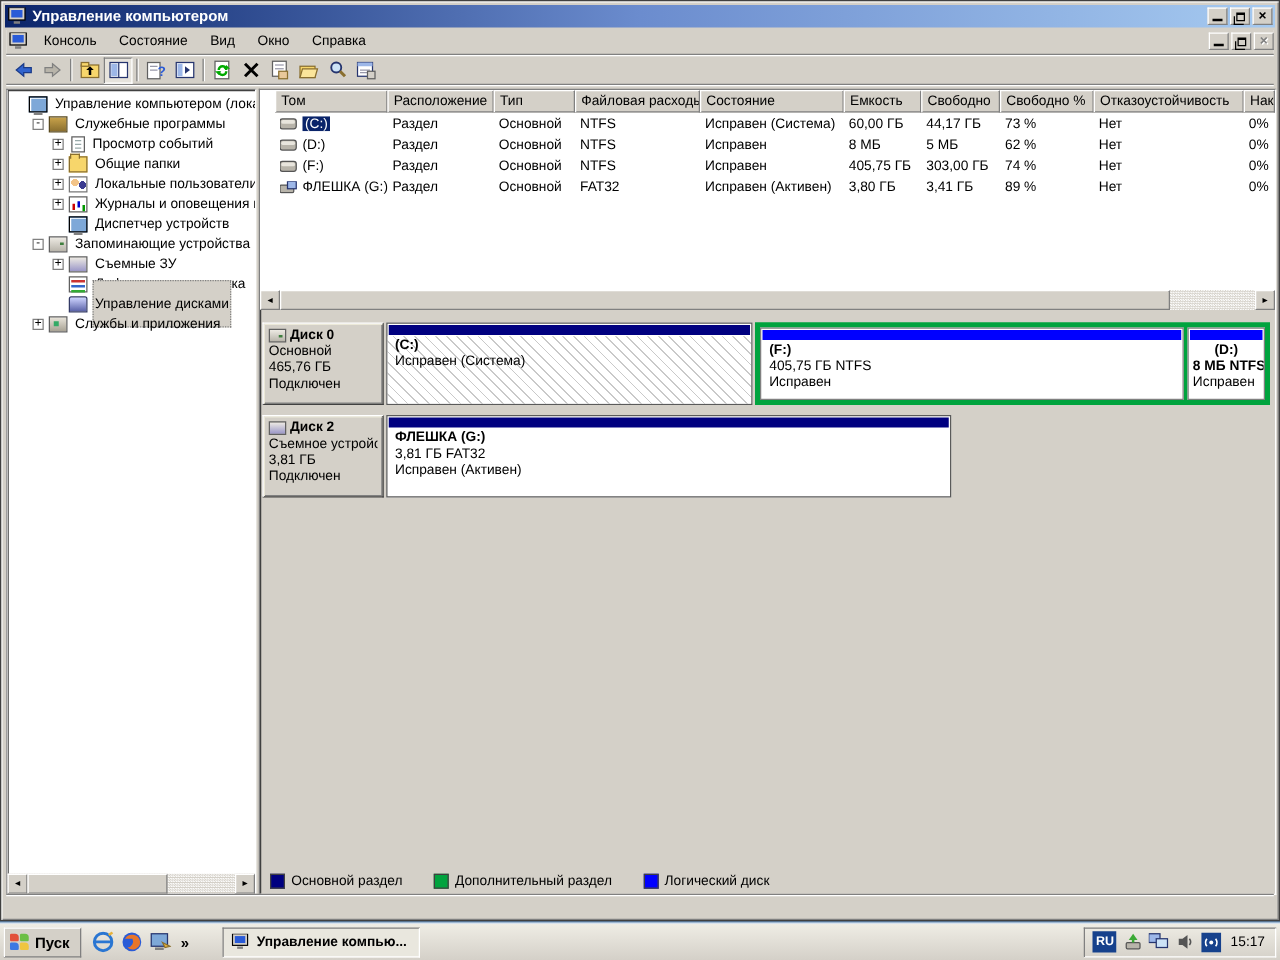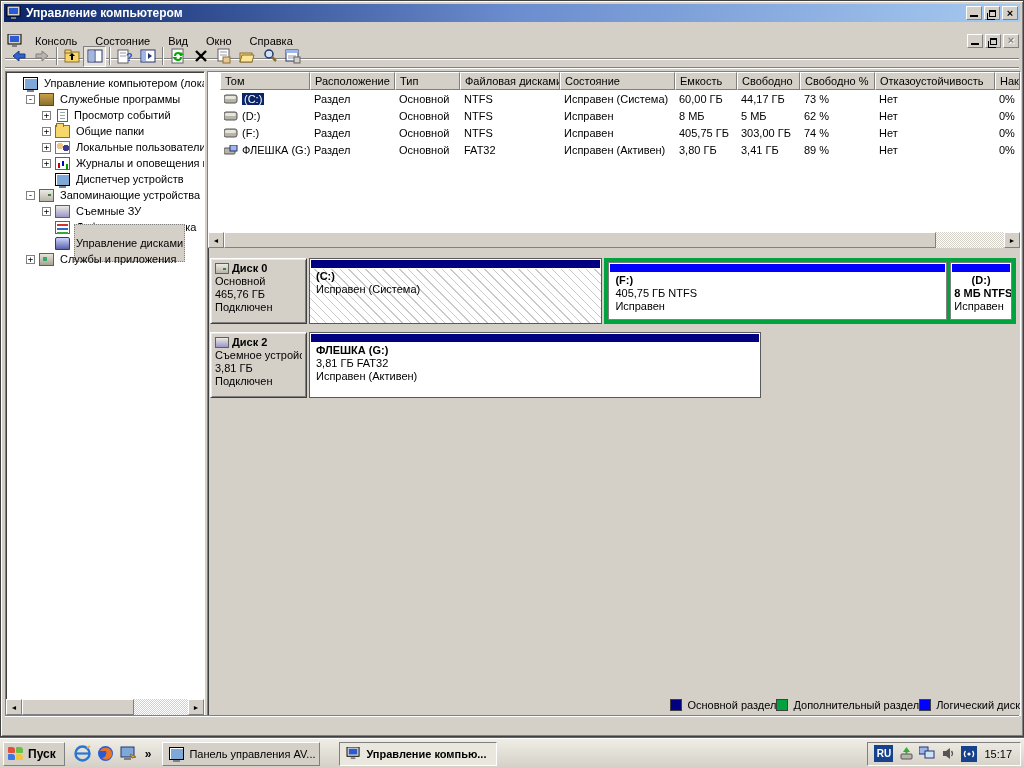--- a/index.html
+++ b/index.html
@@ -18,21 +18,21 @@
   #titlebar .title { color:#fff; font-weight:bold; font-size:12px; margin-left:4px; flex:1; }
   .winbtns { display:flex; gap:2px; }
   .winbtn { width:16px; height:14px; background:#D4D0C8; display:flex; align-items:center; justify-content:center; position:relative; cursor:default; }
   .glyph-min { position:absolute; left:3px; bottom:2px; width:8px; height:2px; background:#000; }
   .glyph-restore { position:absolute; left:4px; top:3px; width:7px; height:7px; border:1px solid #000; border-top-width:2px; background:#D4D0C8; }
   .glyph-restore::before { content:""; position:absolute; left:-3px; top:1px; width:7px; height:6px; border-left:1px solid #000; border-bottom:1px solid #000; }
   .glyph-close { font-weight:bold; font-size:11px; line-height:1; }
   .disabled { color:#808080; text-shadow:1px 1px 0 #fff; }
 
   
-  #menubar { position:absolute; left:4px; top:22px; right:4px; height:36px; background:#D4D0C8; display:flex; align-items:center; border-bottom:1px solid #808080; box-shadow:0 1px 0 #fff; }
+  #menubar { position:absolute; left:4px; top:22px; right:4px; height:21px; background:#D4D0C8; display:flex; align-items:center; border-bottom:1px solid #808080; box-shadow:0 1px 0 #fff; }
   .menu-item { padding:2px 9px; cursor:default; }
   .mdi-icon { margin:0 3px 0 2px; }
 
   
   #toolbar { position:absolute; left:4px; top:44px; right:4px; height:23px; display:flex; align-items:center; border-bottom:1px solid #808080; box-shadow:0 1px 0 #fff; padding-left:2px; }
   .tb-btn { width:23px; height:21px; display:flex; align-items:center; justify-content:center; border:1px solid transparent; }
   .tb-btn.pressed { border-color:#808080 #fff #fff #808080; background:#E6E3DC; }
   .tb-sep { width:1px; height:18px; background:#808080; box-shadow:1px 0 0 #fff; margin:0 3px; }
 
   
@@ -90,21 +90,21 @@
   .part-box { border:1px solid #5a5a5a; background:#fff; display:flex; flex-direction:column; overflow:hidden; }
   .part-stripe { height:8px; margin:1px; flex:0 0 auto; }
   .stripe-primary { background:#000080; }
   .stripe-logical { background:#0000FF; }
   .part-text { padding:1px 6px; line-height:13px; white-space:nowrap; overflow:hidden; }
   .part-label { font-weight:bold; }
   .hatched { background:repeating-linear-gradient(45deg,#ffffff 0 5px,#c9c9c9 5px 6px); }
   .ext-container { border:2px solid #00A33E; background:#00A33E; display:flex; gap:3px; padding:2px; }
   .ext-container .part-box { border-color:#808080; }
 
-  #legend-bar { height:20px; display:flex; align-items:center; gap:0; padding-left:8px; flex:0 0 auto;justify-content:flex-end; }
+  #legend-bar { height:20px; display:flex; align-items:center; gap:25px; padding-left:8px; flex:0 0 auto; }
   .legend-item { display:flex; align-items:center; gap:5px; }
   .legend-sq { width:12px; height:12px; border:1px solid #404040; }
 
   #status-strip { position:absolute; left:4px; right:4px; bottom:3px; height:18px; background:#D4D0C8; border-top:1px solid #808080; box-shadow:0 1px 0 #fff inset; }
 
   
   #taskbar { position:absolute; left:0; top:738px; width:1024px; height:30px; background:linear-gradient(#EFEDE5,#D4D0C8); border-top:1px solid #fff; display:flex; align-items:center; padding:0 3px; gap:3px; }
   #start-btn { height:24px; padding:0 8px 0 4px; display:flex; align-items:center; gap:4px; font-weight:bold; font-size:12px; background:#D4D0C8; }
   .flag { width:16px; height:14px; display:grid; grid-template-columns:7px 7px; grid-template-rows:6px 6px; gap:1px; }
   .flag i { border-radius:1px 3px 1px 1px; }
@@ -328,21 +328,21 @@
       </div>
     </div>
 
     <div id="right-panel" class="sunken">
 
       <div id="volume-list">
         <div class="vgrid">
           <span class="vh-cell">Том</span>
           <span class="vh-cell">Расположение</span>
           <span class="vh-cell">Тип</span>
-          <span class="vh-cell">Файловая дисками</span>
+          <span class="vh-cell">Файловая расходы</span>
           <span class="vh-cell">Состояние</span>
           <span class="vh-cell">Емкость</span>
           <span class="vh-cell">Свободно</span>
           <span class="vh-cell">Свободно %</span>
           <span class="vh-cell">Отказоустойчивость</span>
           <span class="vh-cell">Накладные расходы</span>
         </div>
 
         <div class="vgrid v-row">
           <span class="v-cell">
@@ -538,24 +538,20 @@
       <span class="ql-icon">
           <svg width="17" height="17" viewBox="0 0 17 17">
             <rect x="1" y="2" width="13" height="10" fill="#7EA8D8" stroke="#26356f"></rect>
             <rect x="4" y="13" width="7" height="2" fill="#808080"></rect>
             <path d="M10 9 L16 12 L12 13 Z" fill="#E8B23A" stroke="#8a6f2f"></path>
           </svg>
         </span>
       <span class="chevron">»</span>
     </div>
 
-    <div class="task-btn bev-btn">
-      <span class="task-icon i-monitor"></span>
-      <span>Панель управления AV...</span>
-    </div>
     <div class="task-btn bev-btn active">
       <svg class="task-icon" width="15" height="13" viewBox="0 0 16 14">
           <rect x="1" y="0" width="13" height="10" fill="#D4D0C8" stroke="#000"></rect>
           <rect x="3" y="2" width="9" height="6" fill="#2A5BD7"></rect>
           <rect x="5" y="11" width="5" height="2" fill="#808080"></rect>
         </svg>
       <span>Управление компью...</span>
     </div>
 
     <div id="tray">

